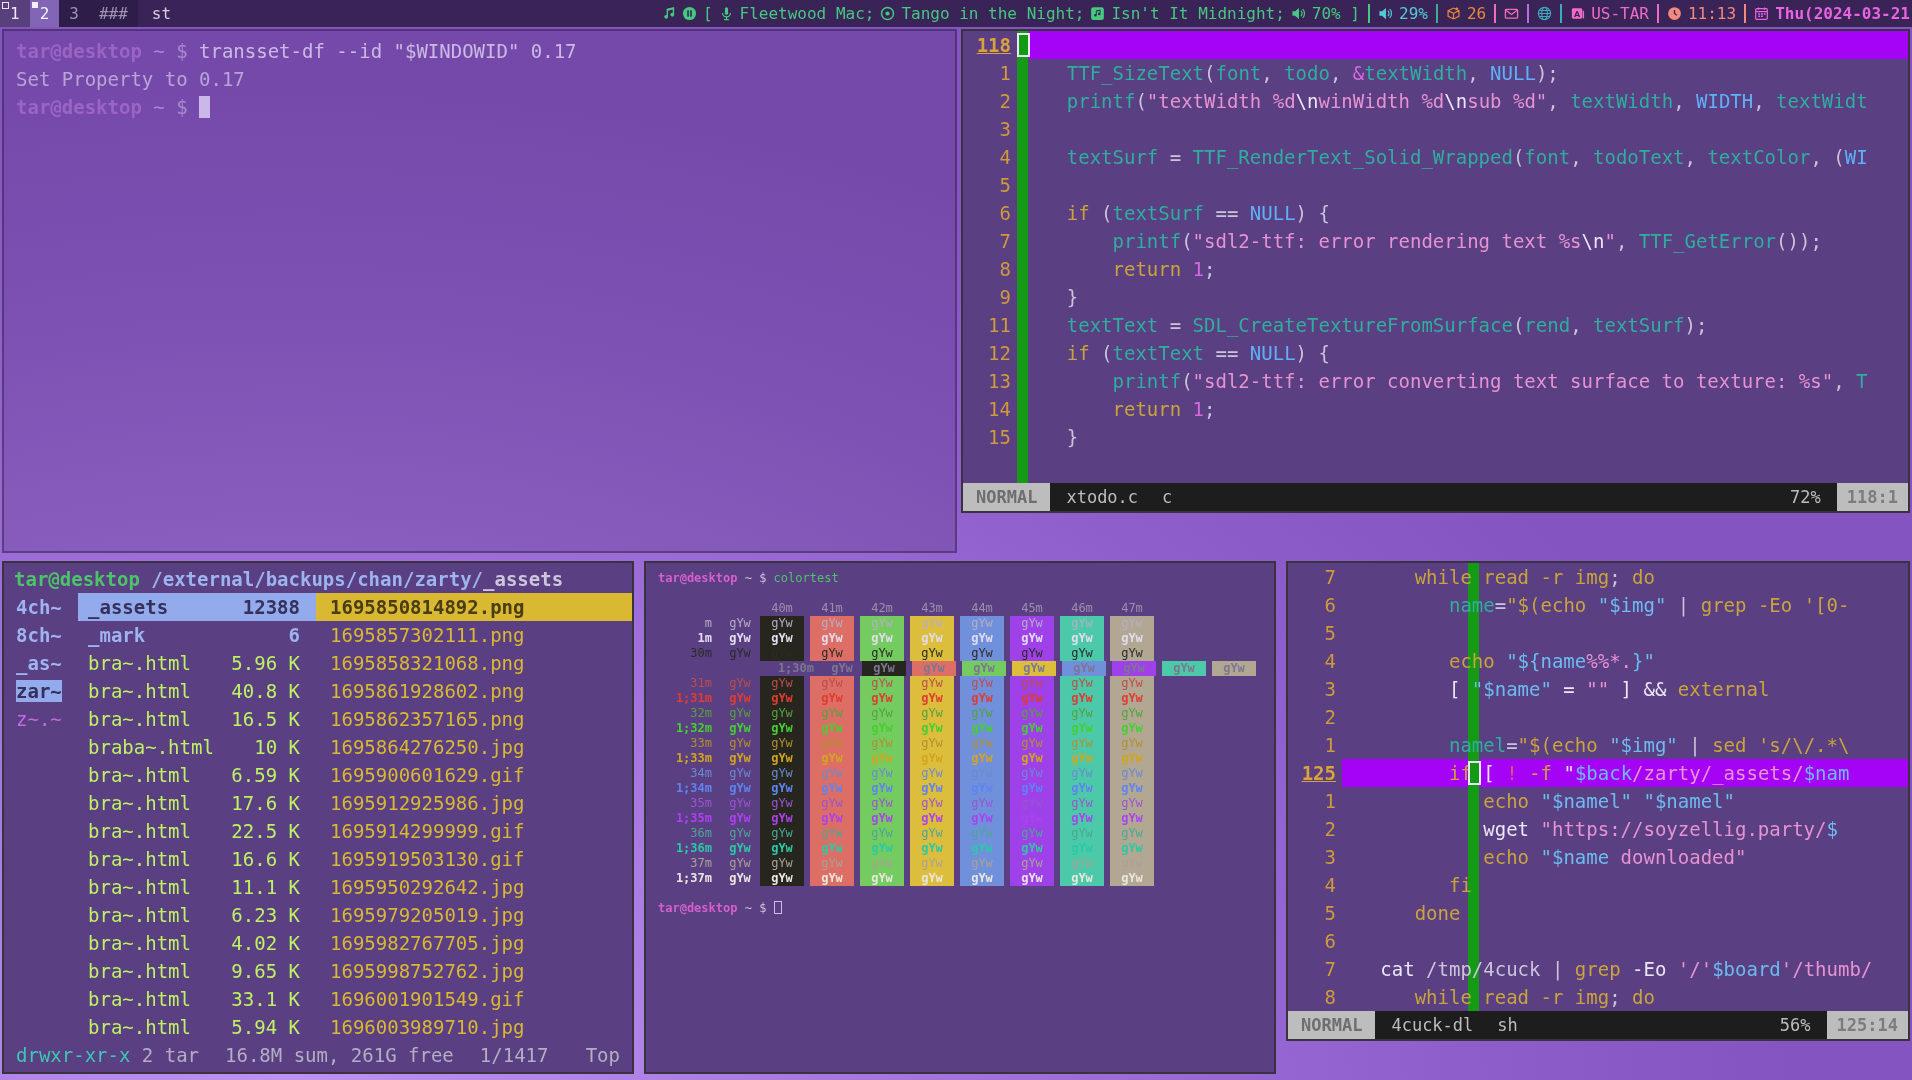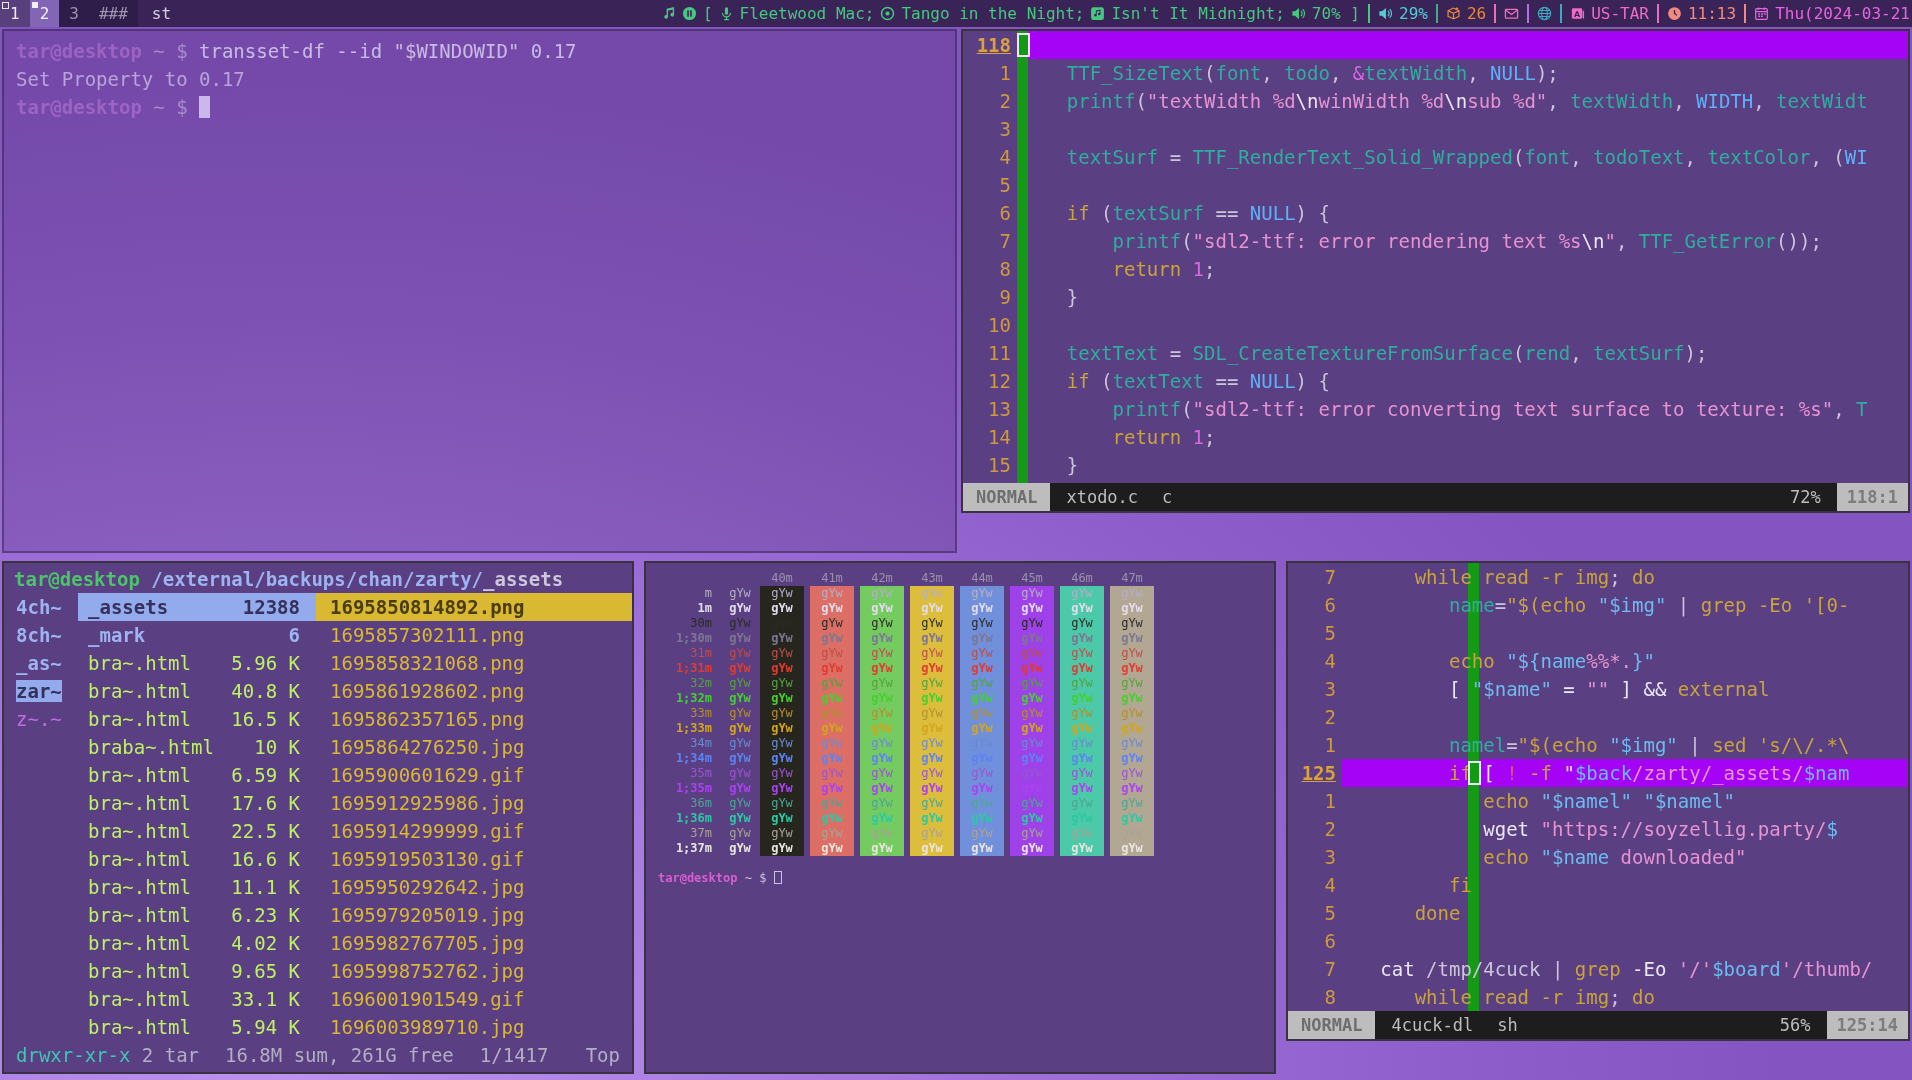--- a/index.html
+++ b/index.html
@@ -203,21 +203,21 @@
         <span class="seg" style="color: rgb(242, 138, 125);">
           <span class="icon">
             <svg viewBox="0 0 16 16" width="15" height="15">
               <circle cx="8" cy="8" r="6.8" fill="currentColor"></circle>
               <path d="M8 4.2V8l2.6 1.8" stroke="#3a2357" stroke-width="1.4" fill="none"></path>
             </svg>
           </span>
           <span class="stxt">11:13</span>
         </span>
         <span class="sep" style="background: rgb(242, 138, 125);"></span>
-        <span class="seg" style="color: rgb(231, 101, 224);">
+        <span class="seg" style="color: rgb(231, 101, 224); font-weight: bold;">
           <span class="icon">
             <svg viewBox="0 0 16 16" width="15" height="15">
               <rect x="1.8" y="2.8" width="12.4" height="11.4" rx="1.2" fill="none" stroke="currentColor" stroke-width="1.3"></rect>
               <path d="M1.8 6h12.4" stroke="currentColor" stroke-width="1.3"></path>
               <path d="M4.8 1.5v2.6M11.2 1.5v2.6" stroke="currentColor" stroke-width="1.3"></path>
               <path d="M4.5 8.5h2M7.5 8.5h2M10.5 8.5h2M4.5 11h2M7.5 11h2" stroke="currentColor" stroke-width="1.5"></path>
             </svg>
           </span>
           <span class="stxt">Thu(2024-03-21</span>
         </span>
@@ -234,21 +234,20 @@
         <div class="vrow"><div class="vhl" style="left: 54px;"></div><span class="vnum curnum">118</span><span class="vtxt"></span></div>
         <div class="vrow"><span class="vnum">1</span><span class="vtxt"><span class="c-pn">    </span><span class="c-fn">TTF_SizeText</span><span class="c-pn">(</span><span class="c-fn">font</span><span class="c-pn">, </span><span class="c-fn">todo</span><span class="c-pn">, </span><span class="c-mg">&amp;</span><span class="c-fn">textWidth</span><span class="c-pn">, </span><span class="c-bl">NULL</span><span class="c-pn">);</span></span></div>
         <div class="vrow"><span class="vnum">2</span><span class="vtxt"><span class="c-pn">    </span><span class="c-fn">printf</span><span class="c-pn">(</span><span class="c-st">"textWidth %d</span><span class="c-es">\n</span><span class="c-st">winWidth %d</span><span class="c-es">\n</span><span class="c-st">sub %d"</span><span class="c-pn">, </span><span class="c-fn">textWidth</span><span class="c-pn">, </span><span class="c-bl">WIDTH</span><span class="c-pn">, </span><span class="c-fn">textWidt</span></span></div>
         <div class="vrow"><span class="vnum">3</span><span class="vtxt"></span></div>
         <div class="vrow"><span class="vnum">4</span><span class="vtxt"><span class="c-pn">    </span><span class="c-fn">textSurf</span><span class="c-pn"> = </span><span class="c-fn">TTF_RenderText_Solid_Wrapped</span><span class="c-pn">(</span><span class="c-fn">font</span><span class="c-pn">, </span><span class="c-fn">todoText</span><span class="c-pn">, </span><span class="c-fn">textColor</span><span class="c-pn">, (</span><span class="c-bl">WI</span></span></div>
         <div class="vrow"><span class="vnum">5</span><span class="vtxt"></span></div>
         <div class="vrow"><span class="vnum">6</span><span class="vtxt"><span class="c-pn">    </span><span class="c-kw">if</span><span class="c-pn"> (</span><span class="c-fn">textSurf</span><span class="c-pn"> == </span><span class="c-bl">NULL</span><span class="c-pn">) {</span></span></div>
         <div class="vrow"><span class="vnum">7</span><span class="vtxt"><span class="c-pn">        </span><span class="c-fn">printf</span><span class="c-pn">(</span><span class="c-st">"sdl2-ttf: error rendering text %s</span><span class="c-es">\n</span><span class="c-st">"</span><span class="c-pn">, </span><span class="c-fn">TTF_GetError</span><span class="c-pn">());</span></span></div>
         <div class="vrow"><span class="vnum">8</span><span class="vtxt"><span class="c-pn">        </span><span class="c-kw">return</span><span class="c-pn"> </span><span class="c-mg">1</span><span class="c-pn">;</span></span></div>
         <div class="vrow"><span class="vnum">9</span><span class="vtxt"><span class="c-pn">    }</span></span></div>
-        <div class="vrow"><span class="vnum">10</span><span class="vtxt"></span></div>
         <div class="vrow"><span class="vnum">11</span><span class="vtxt"><span class="c-pn">    </span><span class="c-fn">textText</span><span class="c-pn"> = </span><span class="c-fn">SDL_CreateTextureFromSurface</span><span class="c-pn">(</span><span class="c-fn">rend</span><span class="c-pn">, </span><span class="c-fn">textSurf</span><span class="c-pn">);</span></span></div>
         <div class="vrow"><span class="vnum">12</span><span class="vtxt"><span class="c-pn">    </span><span class="c-kw">if</span><span class="c-pn"> (</span><span class="c-fn">textText</span><span class="c-pn"> == </span><span class="c-bl">NULL</span><span class="c-pn">) {</span></span></div>
         <div class="vrow"><span class="vnum">13</span><span class="vtxt"><span class="c-pn">        </span><span class="c-fn">printf</span><span class="c-pn">(</span><span class="c-st">"sdl2-ttf: error converting text surface to texture: %s"</span><span class="c-pn">, </span><span class="c-fn">T</span></span></div>
         <div class="vrow"><span class="vnum">14</span><span class="vtxt"><span class="c-pn">        </span><span class="c-kw">return</span><span class="c-pn"> </span><span class="c-mg">1</span><span class="c-pn">;</span></span></div>
         <div class="vrow"><span class="vnum">15</span><span class="vtxt"><span class="c-pn">    }</span></span></div>
         <div class="vstripe" style="left: 54px;"></div>
         <div class="vcursor" style="top: 2px; left: 54px;"></div>
       </div>
       <div class="vsl">
         <span class="sl-mode">NORMAL</span>
@@ -275,20 +274,21 @@
       <div class="fmrow"><span class="fm-a"></span><span class="fm-b fm-file"><span class="nm">bra~.html</span><span class="sp"></span><span class="sz">16.6 K</span></span><span class="fm-c fm-prev">1695919503130.gif</span></div>
       <div class="fmrow"><span class="fm-a"></span><span class="fm-b fm-file"><span class="nm">bra~.html</span><span class="sp"></span><span class="sz">11.1 K</span></span><span class="fm-c fm-prev">1695950292642.jpg</span></div>
       <div class="fmrow"><span class="fm-a"></span><span class="fm-b fm-file"><span class="nm">bra~.html</span><span class="sp"></span><span class="sz">6.23 K</span></span><span class="fm-c fm-prev">1695979205019.jpg</span></div>
       <div class="fmrow"><span class="fm-a"></span><span class="fm-b fm-file"><span class="nm">bra~.html</span><span class="sp"></span><span class="sz">4.02 K</span></span><span class="fm-c fm-prev">1695982767705.jpg</span></div>
       <div class="fmrow"><span class="fm-a"></span><span class="fm-b fm-file"><span class="nm">bra~.html</span><span class="sp"></span><span class="sz">9.65 K</span></span><span class="fm-c fm-prev">1695998752762.jpg</span></div>
       <div class="fmrow"><span class="fm-a"></span><span class="fm-b fm-file"><span class="nm">bra~.html</span><span class="sp"></span><span class="sz">33.1 K</span></span><span class="fm-c fm-prev">1696001901549.gif</span></div>
       <div class="fmrow"><span class="fm-a"></span><span class="fm-b fm-file"><span class="nm">bra~.html</span><span class="sp"></span><span class="sz">5.94 K</span></span><span class="fm-c fm-prev">1696003989710.jpg</span></div>
       <div class="fm-status"><span class="fm-perms">drwxr-xr-x</span><span> 2 tar</span><span class="g">16.8M sum, 261G free</span><span class="g">1/1417</span><span class="end">Top</span></div>
     </div>
   <div id="ct" class="window">
+      <div class="ct-prompt"><span class="ct-user">tar@desktop</span><span class="ct-rest"> ~ $ </span><span class="ct-cmd">colortest</span></div>
       <div class="ctrow ct-hdr">
         <span class="ct-lab"></span>
         <span class="ct-c0"></span>
         <span class="ct-cell">40m</span>
         <span class="ct-cell">41m</span>
         <span class="ct-cell">42m</span>
         <span class="ct-cell">43m</span>
         <span class="ct-cell">44m</span>
         <span class="ct-cell">45m</span>
         <span class="ct-cell">46m</span>
@@ -323,21 +323,21 @@
         <span class="ct-c0" style="color: rgb(43, 43, 38);">gYw</span>
         <span class="ct-cell" style="color: rgb(43, 43, 38); background: rgb(38, 38, 31);">gYw</span>
         <span class="ct-cell" style="color: rgb(43, 43, 38); background: rgb(220, 110, 101);">gYw</span>
         <span class="ct-cell" style="color: rgb(43, 43, 38); background: rgb(116, 203, 96);">gYw</span>
         <span class="ct-cell" style="color: rgb(43, 43, 38); background: rgb(220, 190, 60);">gYw</span>
         <span class="ct-cell" style="color: rgb(43, 43, 38); background: rgb(112, 144, 220);">gYw</span>
         <span class="ct-cell" style="color: rgb(43, 43, 38); background: rgb(158, 65, 232);">gYw</span>
         <span class="ct-cell" style="color: rgb(43, 43, 38); background: rgb(76, 201, 168);">gYw</span>
         <span class="ct-cell" style="color: rgb(43, 43, 38); background: rgb(178, 167, 146);">gYw</span>
       </div>
-      <div class="ctrow" style="font-weight: bold;">
+      <div class="ctrow" style="font-weight: bold; justify-content: flex-end;">
         <span class="ct-lab" style="color: rgb(125, 118, 146);">1;30m</span>
         <span class="ct-c0" style="color: rgb(125, 118, 146);">gYw</span>
         <span class="ct-cell" style="color: rgb(125, 118, 146); background: rgb(38, 38, 31);">gYw</span>
         <span class="ct-cell" style="color: rgb(125, 118, 146); background: rgb(220, 110, 101);">gYw</span>
         <span class="ct-cell" style="color: rgb(125, 118, 146); background: rgb(116, 203, 96);">gYw</span>
         <span class="ct-cell" style="color: rgb(125, 118, 146); background: rgb(220, 190, 60);">gYw</span>
         <span class="ct-cell" style="color: rgb(125, 118, 146); background: rgb(112, 144, 220);">gYw</span>
         <span class="ct-cell" style="color: rgb(125, 118, 146); background: rgb(158, 65, 232);">gYw</span>
         <span class="ct-cell" style="color: rgb(125, 118, 146); background: rgb(76, 201, 168);">gYw</span>
         <span class="ct-cell" style="color: rgb(125, 118, 146); background: rgb(178, 167, 146);">gYw</span>

